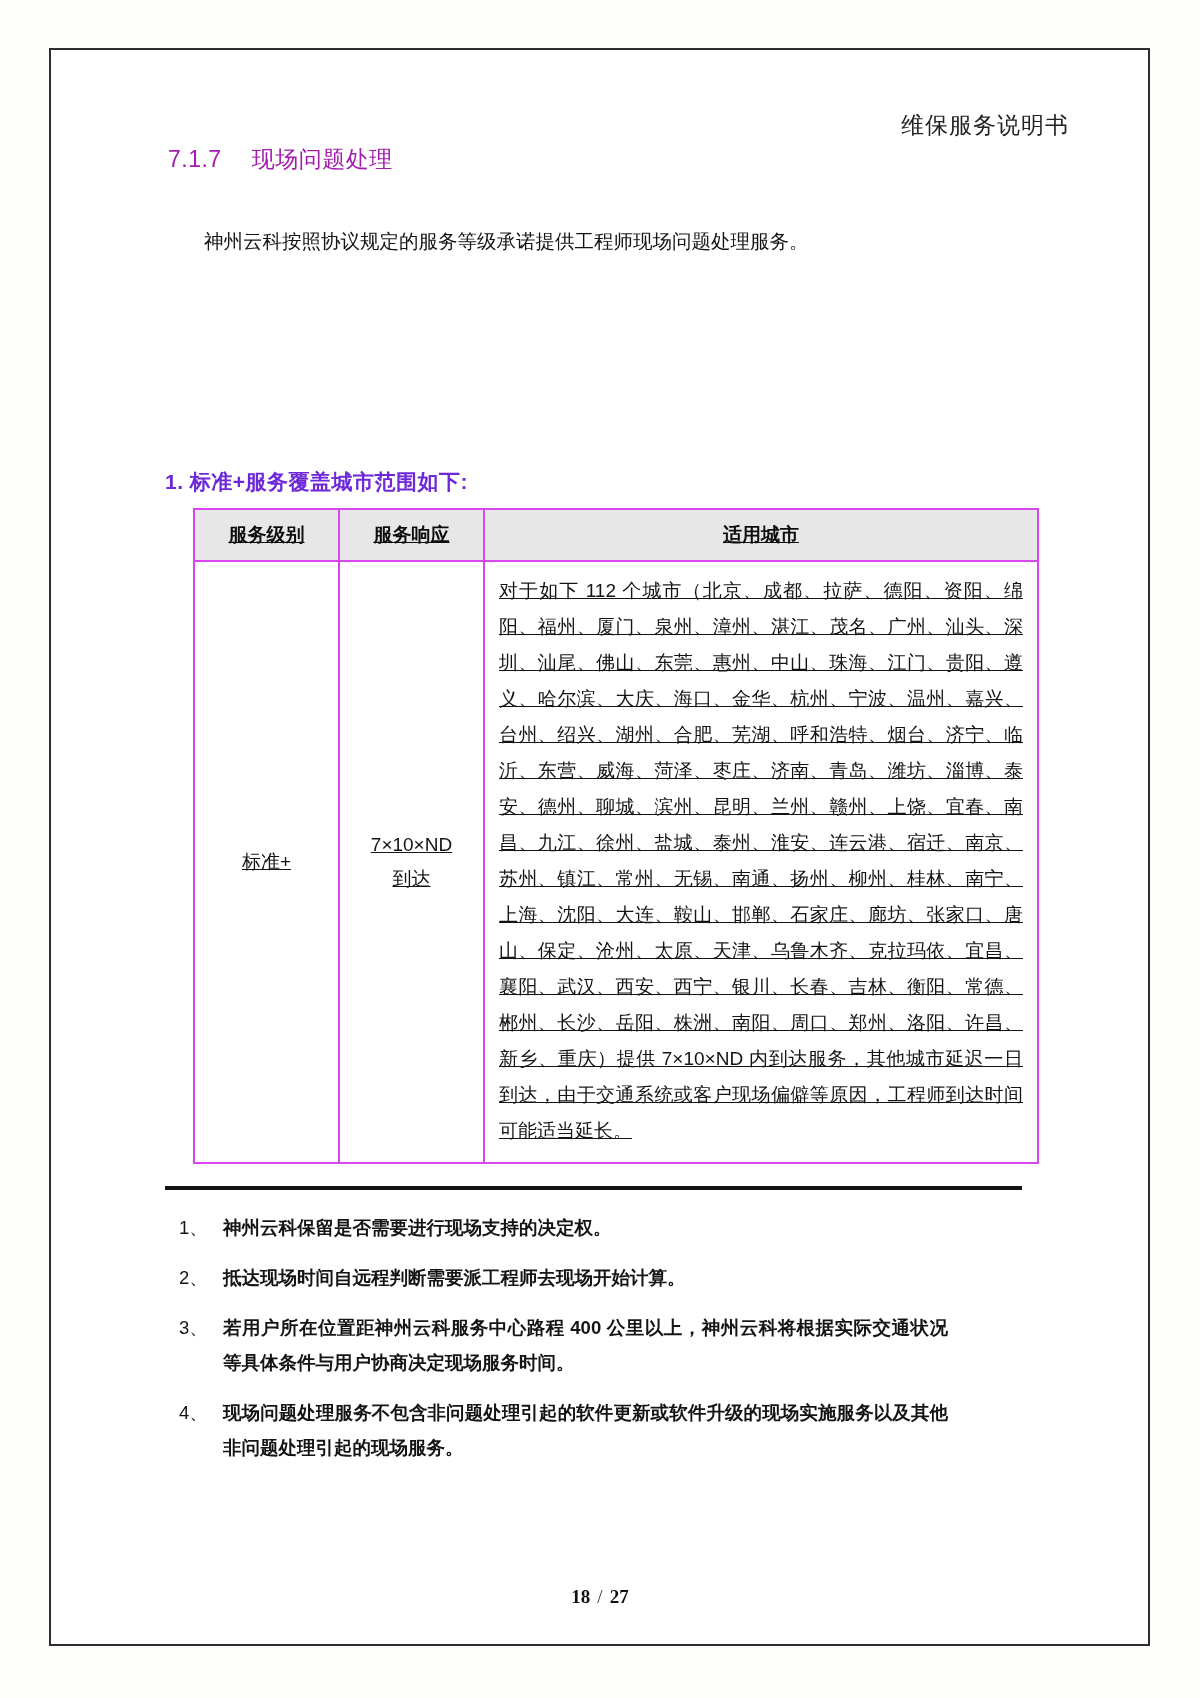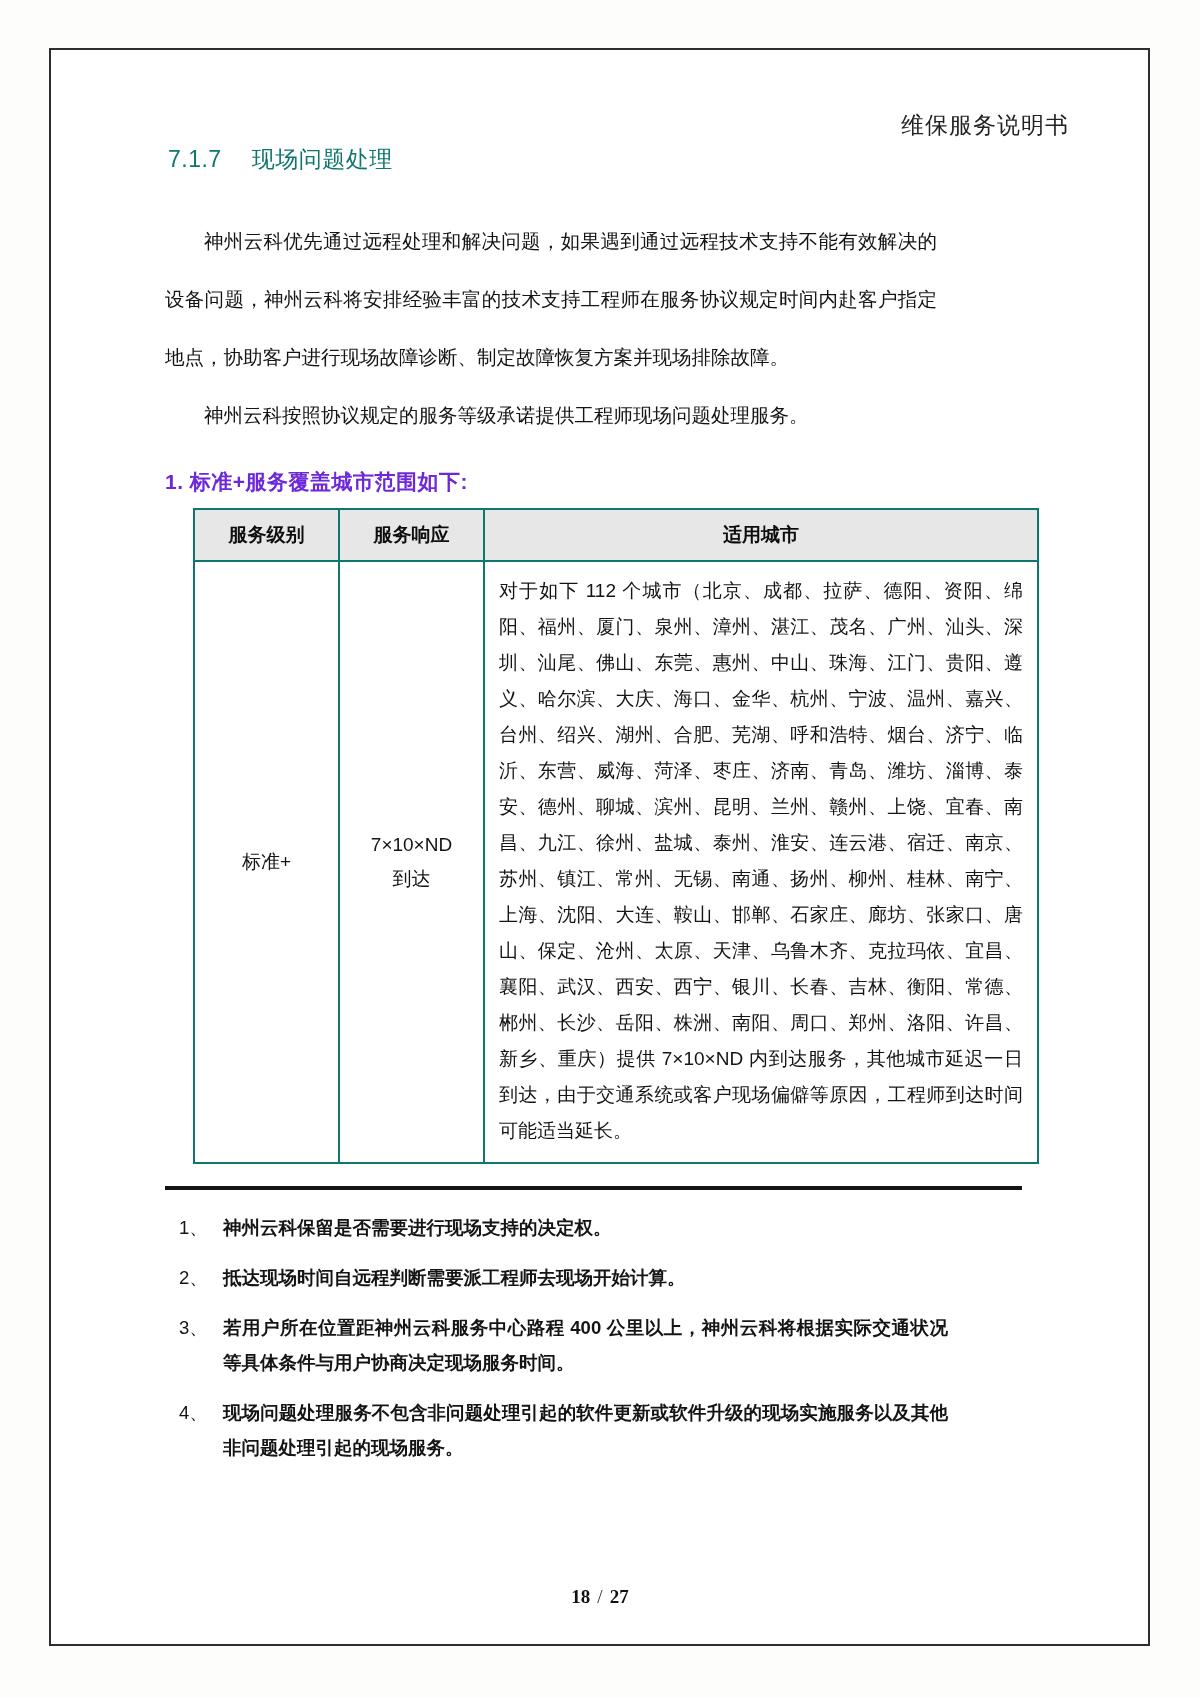--- a/index.html
+++ b/index.html
@@ -15,38 +15,38 @@
     position:absolute;left:49px;top:48px;width:1101px;height:1598px;
     border:2px solid #2e2e2e;background:#fff;box-sizing:border-box;
   }
   .header-right{
     position:absolute;top:110px;right:131px;
     font-family:"Liberation Serif","DejaVu Serif",serif;
     font-size:23px;color:#222;letter-spacing:1px;
   }
   .section-heading{
     position:absolute;left:168px;top:144px;
-    font-size:23px;font-weight:500;color:#0f766e;letter-spacing:0.5px;
+    font-size:23px;font-weight:500;color:#a21caf;letter-spacing:0.5px;
   }
   .section-heading .sec-num{margin-right:30px;}
   .body-paragraphs{
     position:absolute;left:165px;top:212px;width:772px;
     font-size:19.5px;line-height:58px;text-align:justify;color:#141414;
   }
   .body-paragraphs p{margin:0;text-indent:2em;}
   .bold-heading{
     font-size:21px;font-weight:bold;color:#6d28d9;letter-spacing:0.5px;
   }
   .h-list-1{position:absolute;left:165px;top:468px;}
   .lower-flow{position:absolute;left:0;top:508px;width:1200px;}
   table.svc{
     margin-left:193px;width:844px;border-collapse:collapse;table-layout:fixed;
   }
   table.svc th,table.svc td{
-    border:2px solid #0f766e;box-sizing:border-box;vertical-align:middle;
+    border:2px solid #d946ef;box-sizing:border-box;vertical-align:middle;text-decoration:underline;
   }
   table.svc th{
     background:#e7e7e7;height:52px;font-size:19px;font-weight:bold;
     text-align:center;color:#0d0d0d;
   }
   td.c-level,td.c-resp{
     text-align:center;font-size:19px;line-height:34px;color:#141414;
   }
   td.c-cities{
     padding:11px 14px 13px 14px;font-size:19px;line-height:36px;
@@ -75,21 +75,20 @@
 
 <div class="page-border"></div>
 
 <div class="header-right">维保服务说明书</div>
 
 <div class="section-heading">
   <span class="sec-num">7.1.7</span><span>现场问题处理</span>
 </div>
 
 <div class="body-paragraphs">
-  <p>神州云科优先通过远程处理和解决问题，如果遇到通过远程技术支持不能有效解决的设备问题，神州云科将安排经验丰富的技术支持工程师在服务协议规定时间内赴客户指定地点，协助客户进行现场故障诊断、制定故障恢复方案并现场排除故障。</p>
   <p>神州云科按照协议规定的服务等级承诺提供工程师现场问题处理服务。</p>
 </div>
 
 <div class="bold-heading h-list-1">
   <span>1.</span>
   <span>标准+服务覆盖城市范围如下:</span>
 </div>
 
 <div class="lower-flow">
 

